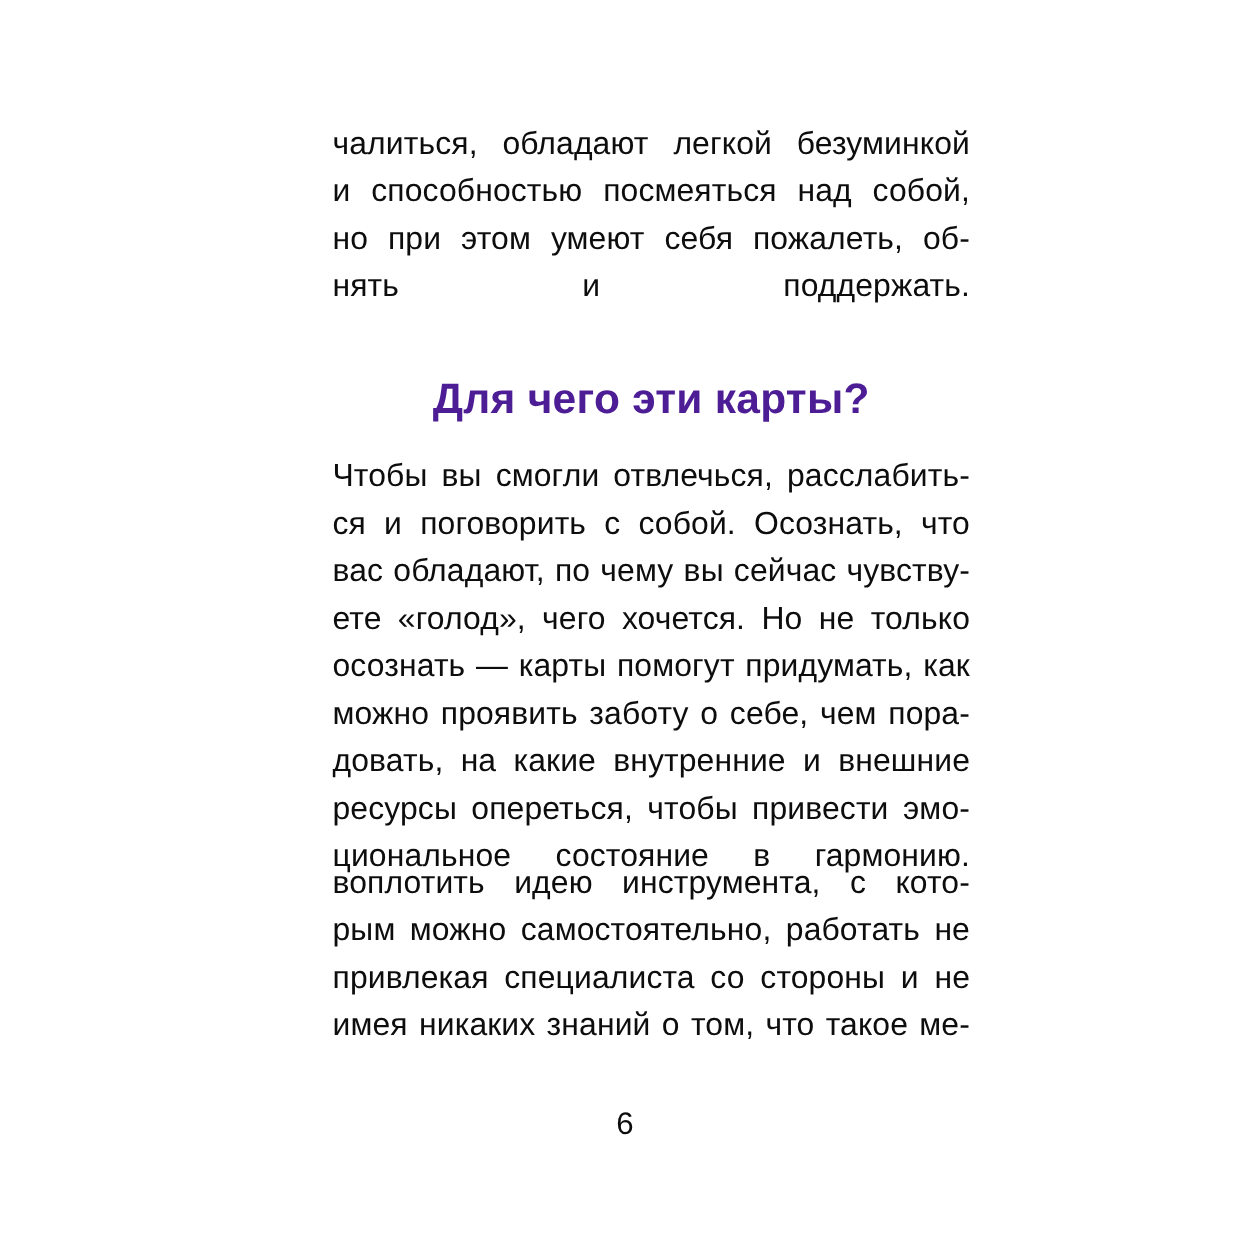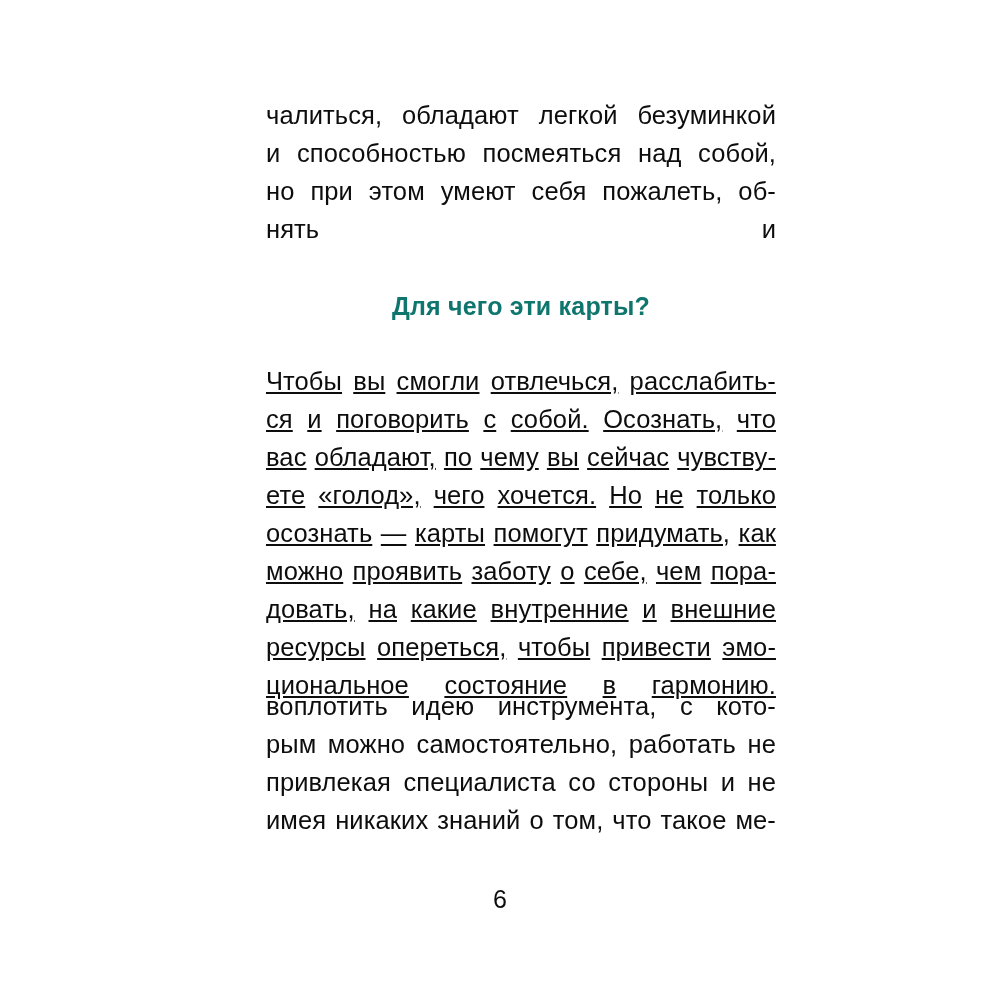--- a/index.html
+++ b/index.html
@@ -45,57 +45,57 @@
     justify-content: space-between;
   }
 
   .line.last .w + .w {
     margin-left: 0.30em;
   }
 
   .heading {
     position: absolute;
     left: 266px;
-    top: 268px;
+    top: 274px;
     width: 510px;
     text-align: center;
-    font-size: 25px;
+    font-size: 34px;
     line-height: 34px;
     font-weight: bold;
     letter-spacing: 0.2px;
-    color: #0f766e;
+    color: #4c1d95;
   }
 
   .page-number {
     position: absolute;
     left: 0;
     right: 0;
     top: 884px;
     text-align: center;
     font-size: 25px;
     line-height: 30px;
     color: #0d0d0d;
   }
 
   
   .block-1 { position: absolute; left: 266px; top: 96px;  width: 510px; }
-  .block-2 { position: absolute; left: 266px; top: 362px; width: 510px; text-decoration: underline; }
+  .block-2 { position: absolute; left: 266px; top: 362px; width: 510px; }
   .block-3 { position: absolute; left: 266px; top: 687px; width: 510px; }
 </style>
 </head>
 <body>
 
 <div class="page">
 
   <div class="block-1">
       <div class="para">
         <div class="line justify"><span class="w">чалиться,</span><span class="w">обладают</span><span class="w">легкой</span><span class="w">безуминкой</span></div>
         <div class="line justify"><span class="w">и</span><span class="w">способностью</span><span class="w">посмеяться</span><span class="w">над</span><span class="w">собой,</span></div>
         <div class="line justify"><span class="w">но</span><span class="w">при</span><span class="w">этом</span><span class="w">умеют</span><span class="w">себя</span><span class="w">пожалеть,</span><span class="w">об-</span></div>
-        <div class="line justify last"><span class="w">нять</span><span class="w">и</span></div>
+        <div class="line justify last"><span class="w">нять</span><span class="w">и</span><span class="w">поддержать.</span></div>
       </div>
     </div>
 
   <h2 class="heading">Для чего эти карты?</h2>
 
   <div class="block-2">
       <div class="para">
         <div class="line justify"><span class="w">Чтобы</span><span class="w">вы</span><span class="w">смогли</span><span class="w">отвлечься,</span><span class="w">расслабить-</span></div>
         <div class="line justify"><span class="w">ся</span><span class="w">и</span><span class="w">поговорить</span><span class="w">с</span><span class="w">собой.</span><span class="w">Осознать,</span><span class="w">что</span></div>
         <div class="line justify"><span class="w">вас</span><span class="w">обладают,</span><span class="w">по</span><span class="w">чему</span><span class="w">вы</span><span class="w">сейчас</span><span class="w">чувству-</span></div>

